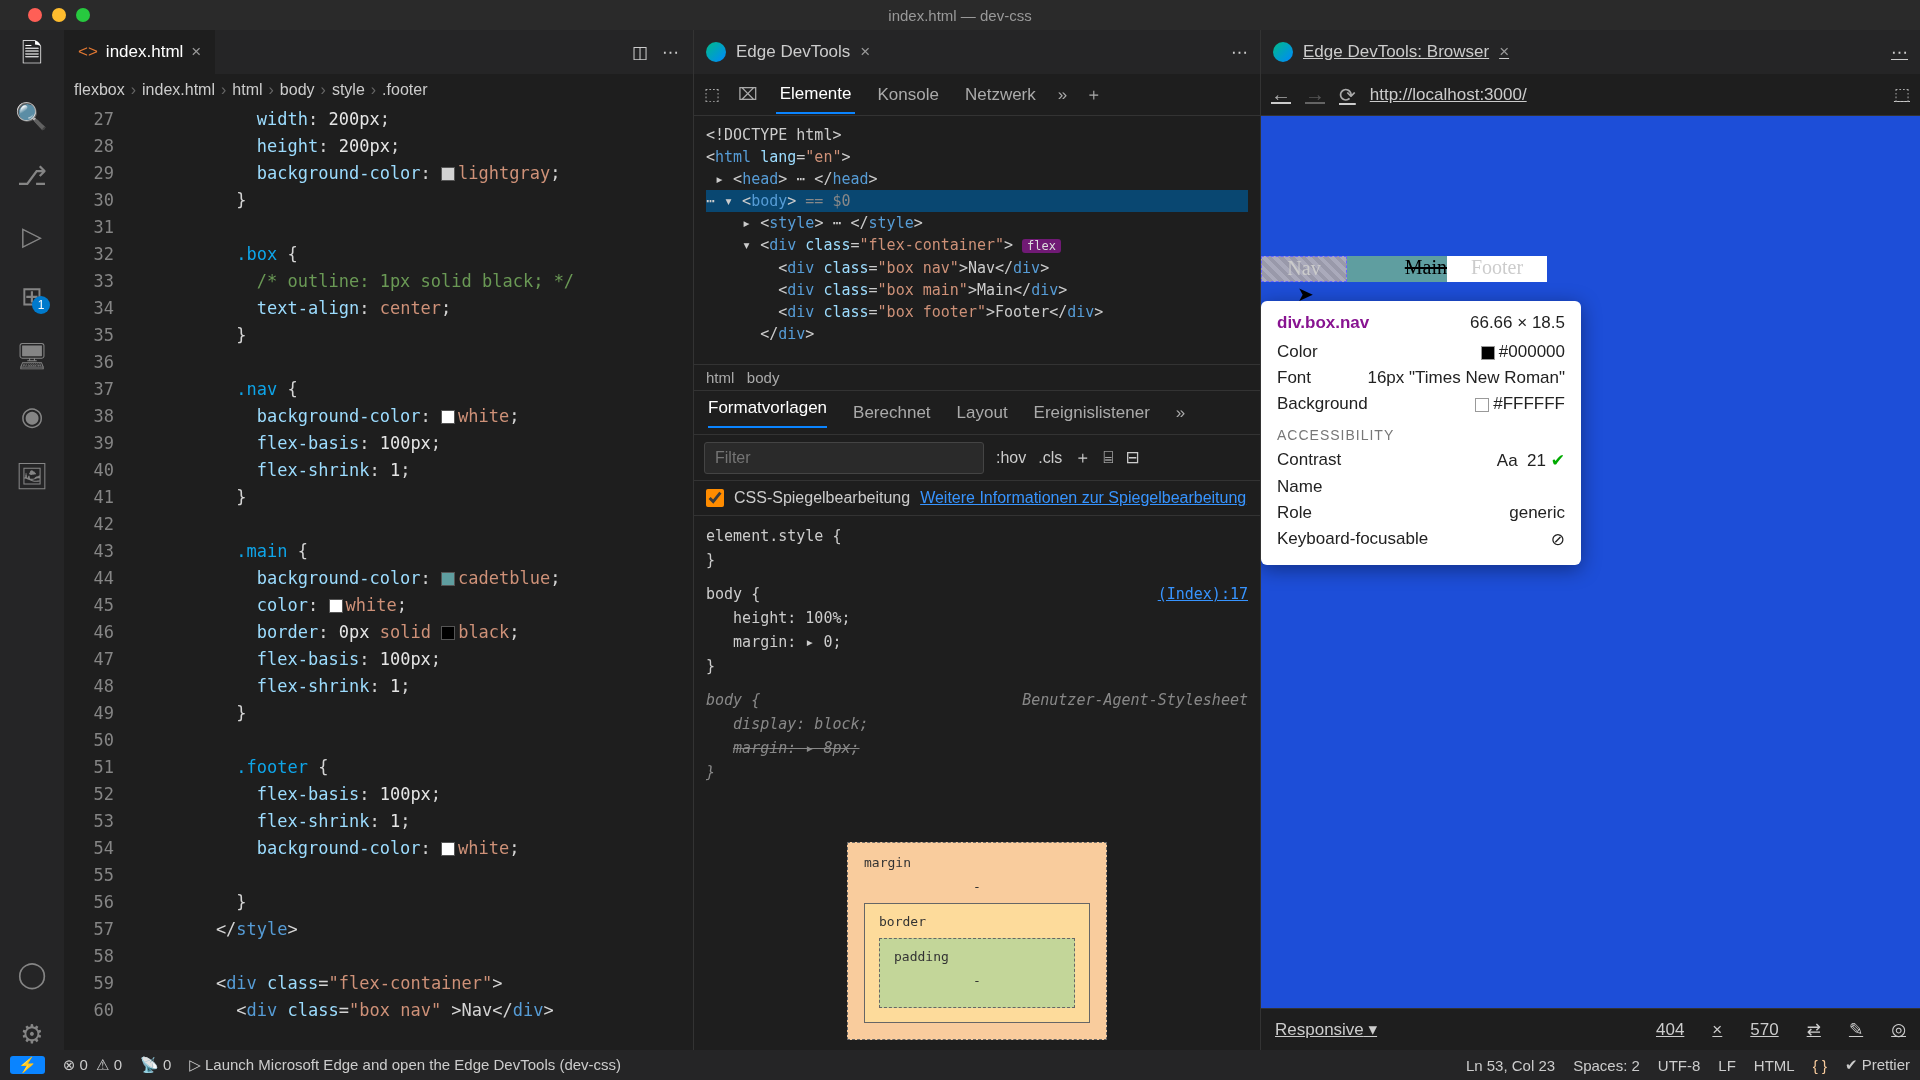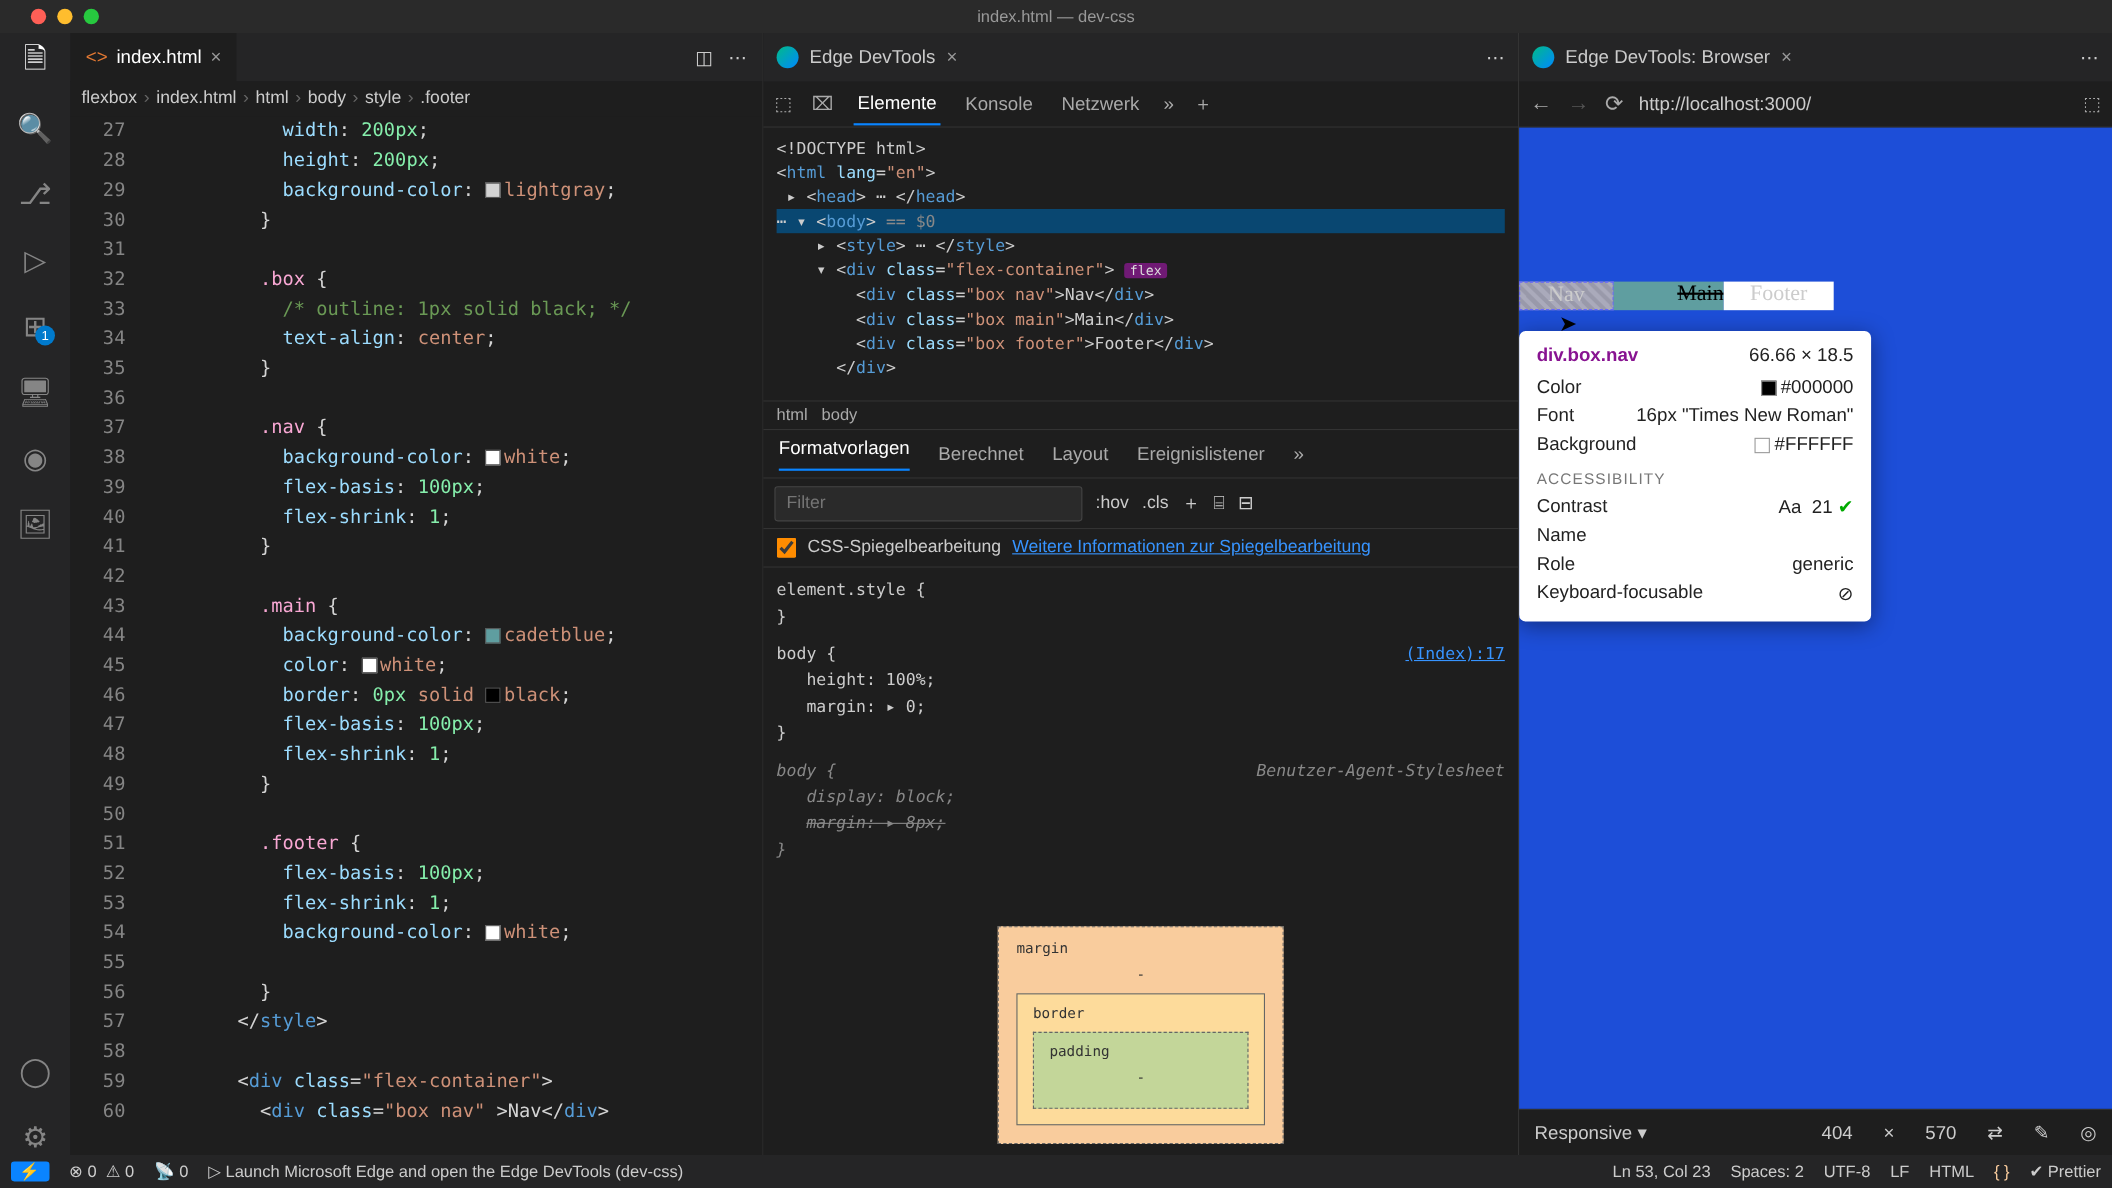--- a/index.html
+++ b/index.html
@@ -20,21 +20,21 @@
 .tab-bar { height: 44px; background: #252526; display: flex; align-items: center; }
 .tab { height: 44px; display: flex; align-items: center; padding: 0 14px; gap: 8px; background: #1e1e1e; color: #fff; font-size: 17px; }
 .tab .close-x { color: #999; cursor: pointer; }
 .tab .fi { color: #e37933; }
 .tab-actions { margin-left: auto; display: flex; gap: 14px; padding-right: 14px; color: #ccc; }
 .breadcrumb { height: 32px; display: flex; align-items: center; padding: 0 10px; font-size: 16px; color: #ccc; gap: 6px; background: #1e1e1e; }
 .breadcrumb .sep { color: #666; }
 .code-area { flex: 1; display: flex; background: #1e1e1e; overflow: hidden; font-family: "Menlo", monospace; font-size: 17px; line-height: 27px; }
 .gutter { width: 70px; text-align: right; color: #858585; padding-right: 20px; }
 .code-content { flex: 1; white-space: pre; color: #d4d4d4; }
-.tok-sel { color: #f9a8d4; } .tok-prop { color: #9cdcfe; } .tok-val { color: #ce9178; } .tok-num { color: #86efac; } .tok-comment { color: #6a9955; } .tok-punc { color: #d4d4d4; } .tok-swatch { display: inline-block; width: 14px; height: 14px; border: 1px solid #555; vertical-align: middle; margin-right: 3px; } .tok-tag { color: #569cd6; } .tok-attr { color: #9cdcfe; } .tok-str { color: #ce9178; }
+.tok-sel { color: #0ea5e9; } .tok-prop { color: #9cdcfe; } .tok-val { color: #ce9178; } .tok-num { color: #e5e5e5; } .tok-comment { color: #6a9955; } .tok-punc { color: #d4d4d4; } .tok-swatch { display: inline-block; width: 14px; height: 14px; border: 1px solid #555; vertical-align: middle; margin-right: 3px; } .tok-tag { color: #569cd6; } .tok-attr { color: #9cdcfe; } .tok-str { color: #ce9178; }
 .devtools-pane { flex: 1; display: flex; flex-direction: column; background: #1e1e1e; }
 .dt-tab-bar { height: 44px; background: #252526; display: flex; align-items: center; padding: 0 12px; gap: 10px; }
 .dt-badge { width: 20px; height: 20px; border-radius: 50%; background: linear-gradient(135deg,#0b8,#08f); }
 .dt-title { font-size: 17px; color: #ccc; }
 .dt-close { color: #999; cursor: pointer; }
 .dt-toolbar { height: 42px; display: flex; align-items: center; padding: 0 10px; gap: 18px; border-bottom: 1px solid #333; font-size: 17px; color: #aaa; }
 .dt-toolbar .dt-tab { padding: 8px 4px; cursor: pointer; }
 .dt-toolbar .dt-tab.active { color: #fff; border-bottom: 2px solid #0a84ff; }
 .dom-tree { padding: 8px 12px; font-family: "Menlo", monospace; font-size: 15px; line-height: 22px; height: 248px; overflow: hidden; }
 .dom-tree .tg { color: #569cd6; } .dom-tree .at { color: #9cdcfe; } .dom-tree .st { color: #ce9178; } .dom-tree .pill { background: #701a75; color: #ddd; font-size: 12px; padding: 0 5px; border-radius: 3px; }
@@ -48,21 +48,21 @@
 .mirror-row { padding: 8px 12px; display: flex; align-items: center; gap: 10px; border-bottom: 1px solid #333; font-size: 16px; }
 .mirror-row input[type=checkbox] { width: 18px; height: 18px; accent-color: #ff8c00; }
 .mirror-row a { color: #3794ff; }
 .styles-rules { padding: 8px 12px; font-family: "Menlo", monospace; font-size: 15px; line-height: 24px; flex: 1; position: relative; }
 .styles-rules .src { float: right; color: #3794ff; text-decoration: underline; }
 .styles-rules .ua { color: #888; font-style: italic; }
 .box-model { position: absolute; bottom: 10px; left: 50%; transform: translateX(-50%); width: 260px; }
 .bm-margin { background: #f9cc9d; border: 1px dashed #666; padding: 8px 16px 16px; font-size: 13px; color: #333; }
 .bm-border { background: #fddb9b; border: 1px solid #666; padding: 6px 14px 14px; margin-top: 4px; }
 .bm-padding { background: #c3d699; border: 1px dashed #666; padding: 6px 14px 14px; margin-top: 4px; }
-.browser-pane { width: 540px; display: flex; flex-direction: column; background: #1e1e1e; border-left: 1px solid #333; }
+.browser-pane { width: 660px; display: flex; flex-direction: column; background: #1e1e1e; border-left: 1px solid #333; text-decoration: underline; }
 .browser-tabs { height: 44px; background: #252526; display: flex; align-items: center; padding: 0 12px; gap: 10px; }
 .browser-url-bar { height: 42px; display: flex; align-items: center; padding: 0 10px; gap: 14px; border-bottom: 1px solid #333; color: #aaa; }
 .browser-url-bar .nav-btn { cursor: pointer; font-size: 20px; }
 .browser-url-bar .url { flex: 1; color: #ccc; font-size: 17px; }
 .browser-viewport { flex: 1; background: #1d4ed8; position: relative; overflow: hidden; }
 .flex-row-preview { position: absolute; top: 140px; left: 0; display: flex; height: 26px; font-family: "Times New Roman", serif; font-size: 20px; }
 .flex-row-preview .nav { background: repeating-linear-gradient(45deg,#aab,#aab 4px,#99a 4px,#99a 8px); width: 86px; text-align: center; border: 1px dashed #66f; }
 .flex-row-preview .main { background: #5f9ea0; width: 100px; text-align: right; color: #000; text-decoration: line-through; }
 .flex-row-preview .footer { background: #fff; width: 100px; text-align: center; }
 .cursor-arrow { position: absolute; top: 166px; left: 36px; font-size: 20px; color: #000; }

